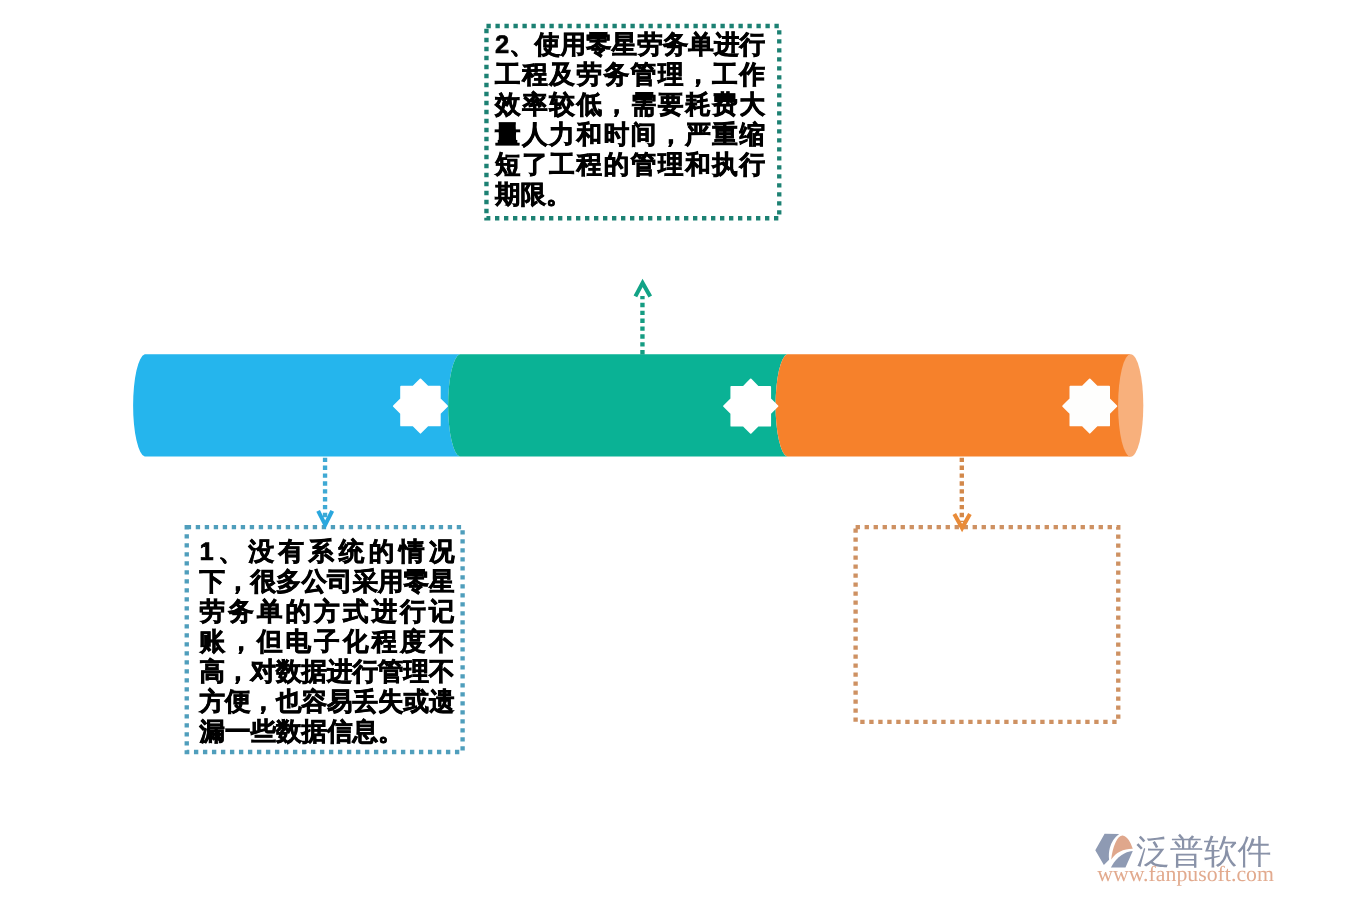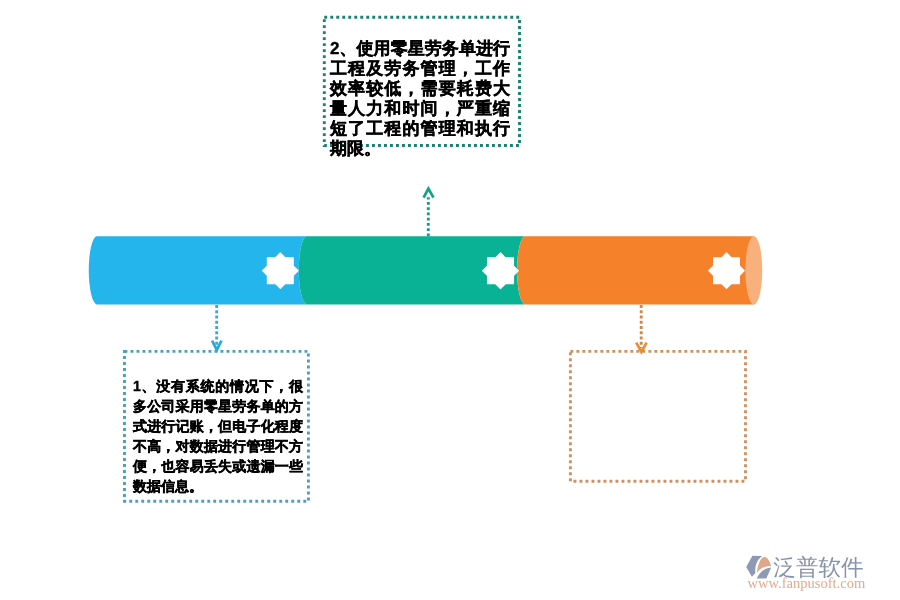--- a/index.html
+++ b/index.html
@@ -28,31 +28,30 @@
     font-weight: bold;
     color: #000000;
     font-size: 17px;
     line-height: 19.97px;
     -webkit-text-stroke: 0.4px #000000;
     letter-spacing: 0px;
     text-align: justify;
     text-justify: inter-character;
     white-space: normal;
     word-break: break-all;
-    margin-top: 19px;
   }
   .callout .txt { display: block; }
   .callout::after { content:""; display:inline-block; width:100%; }
   #box1 { left: 124px; top: 351px; width: 186px; height: 150px; }
-  #box1 .txt { position:absolute; left: 9px; top: 7px; width: 170px; font-size: 14px; }
+  #box1 .txt { position:absolute; left: 9px; top: 7px; width: 170px; font-size: 17px; }
   #box2 { left: 323px; top: 16px; width: 197px; height: 130px; }
   #box2 .txt { position:absolute; left: 7px; top: 4px; width: 180px; }
   #box3 { left: 570px; top: 353px; width: 176px; height: 129px; }
   #box3 .txt { position:absolute; left: 10px; top: 4px; width: 153px; }
-  #logo { position: absolute; left: 744px; top: 552px; width: 132px; height: 48px; }
+  #logo { position: absolute; left: 728px; top: 552px; width: 132px; height: 48px; }
 </style>
 </head>
 <body>
 
 <div id="stage">
 
   <svg class="cyl-svg" width="900" height="600" viewBox="0 0 900 600" aria-hidden="true">
 
     <path d="M 306.5 236.2
              L 96.5 236.2

